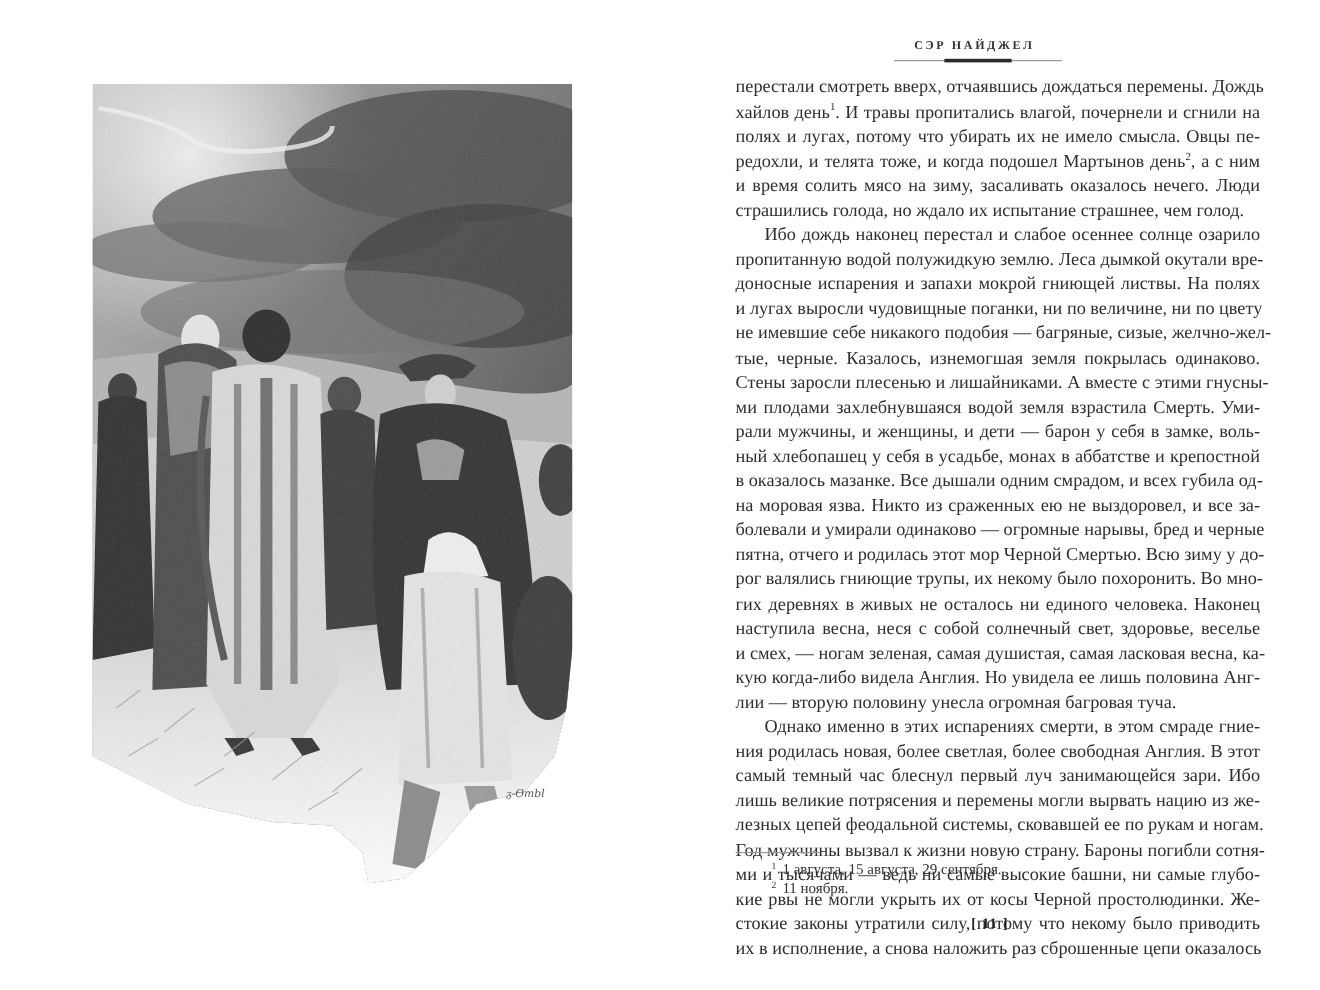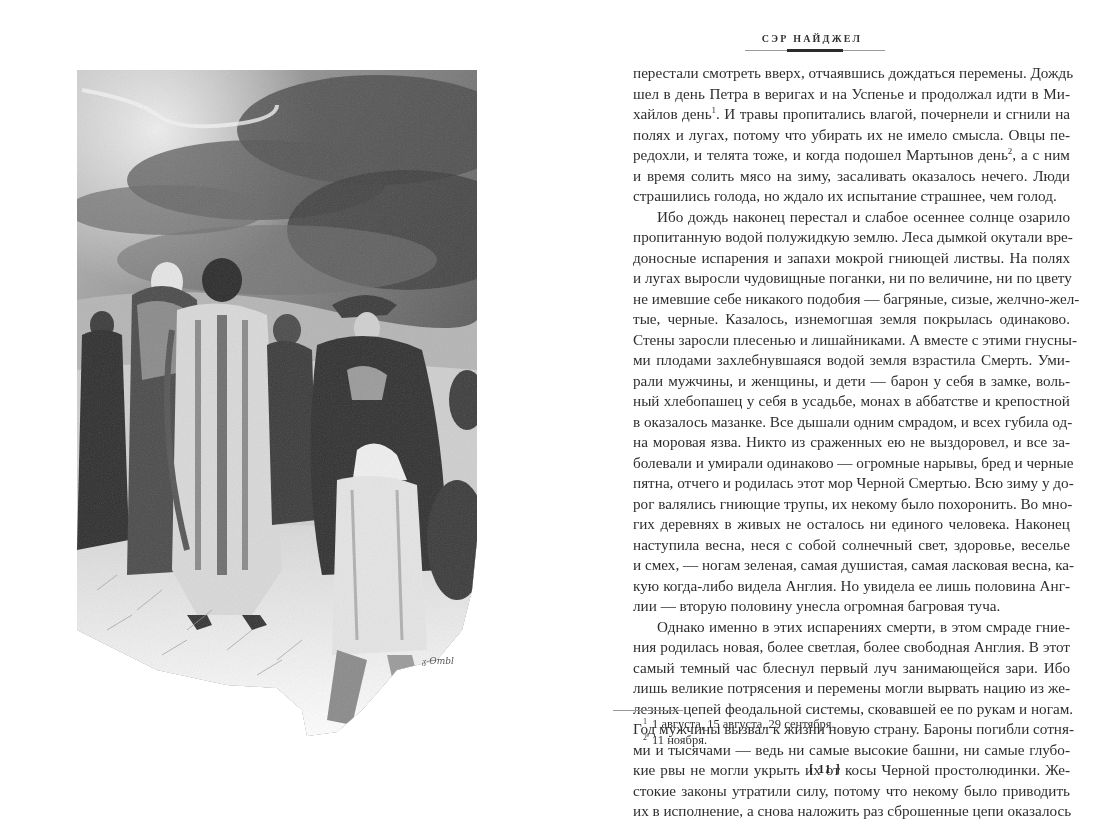--- a/index.html
+++ b/index.html
@@ -21,21 +21,21 @@
     }
     .head-rule {
       position: absolute; left: 195px; top: 50px; width: 140px; height: 1px; background: #9a9a9a;
     }
     .head-rule-thick {
       position: absolute; left: 237px; top: 49px; width: 56px; height: 3px; background: #2b2b2b;
     }
 
     .body-text {
       position: absolute; left: 63px; top: 63px; width: 437px;
-      font-family: "Liberation Serif", serif; font-size: 15.2px; line-height: 20.5px; color: #2e2e2e; margin-left: 20px;
+      font-family: "Liberation Serif", serif; font-size: 15.2px; line-height: 20.5px; color: #2e2e2e;
     }
     .body-text .line { white-space: nowrap; text-align: justify; text-align-last: justify; display: block; height: 20.5px; }
     .body-text .line.last { text-align-last: left; }
     .body-text .line.indent { padding-left: 24px; }
     sup { font-size: 9px; line-height: 0; vertical-align: 6px; }
 
     .fn-rule { position: absolute; left: 63px; top: 710px; width: 70px; height: 1px; background: #999; }
     .footnotes {
       position: absolute; left: 93px; top: 716px; font-family: "Liberation Serif", serif; font-size: 12.5px; line-height: 16px; color: #333;
     }
@@ -146,21 +146,20 @@
 </div>
 
 <div class="right-page">
   <div class="running-head">СЭР НАЙДЖЕЛ</div>
   <div class="head-rule"></div>
   <div class="head-rule-thick"></div>
 
   <div class="body-text" id="body-text">
       <div>
         <span class="line">перестали смотреть вверх, отчаявшись дождаться перемены. Дождь</span>
-        <span class="line">шел в день Петра в веригах и на Успенье и продолжал идти в Ми-</span>
         <span class="line">хайлов день<sup>1</sup>. И травы пропитались влагой, почернели и сгнили на</span>
         <span class="line">полях и лугах, потому что убирать их не имело смысла. Овцы пе-</span>
         <span class="line">редохли, и телята тоже, и когда подошел Мартынов день<sup>2</sup>, а с ним</span>
         <span class="line">и время солить мясо на зиму, засаливать оказалось нечего. Люди</span>
         <span class="line last">страшились голода, но ждало их испытание страшнее, чем голод.</span>
       </div>
       <div>
         <span class="line indent">Ибо дождь наконец перестал и слабое осеннее солнце озарило</span>
         <span class="line">пропитанную водой полужидкую землю. Леса дымкой окутали вре-</span>
         <span class="line">доносные испарения и запахи мокрой гниющей листвы. На полях</span>

